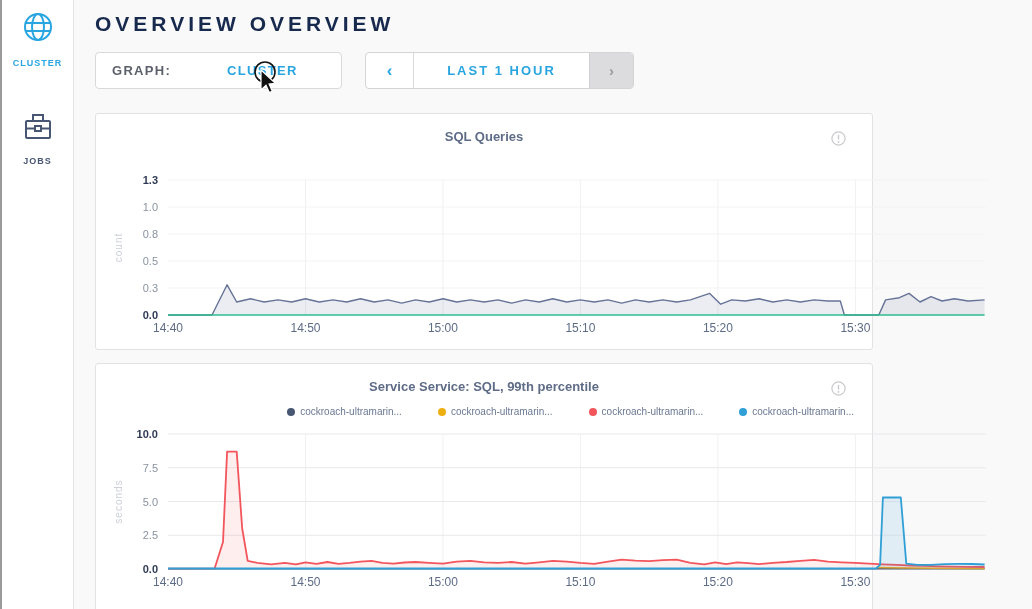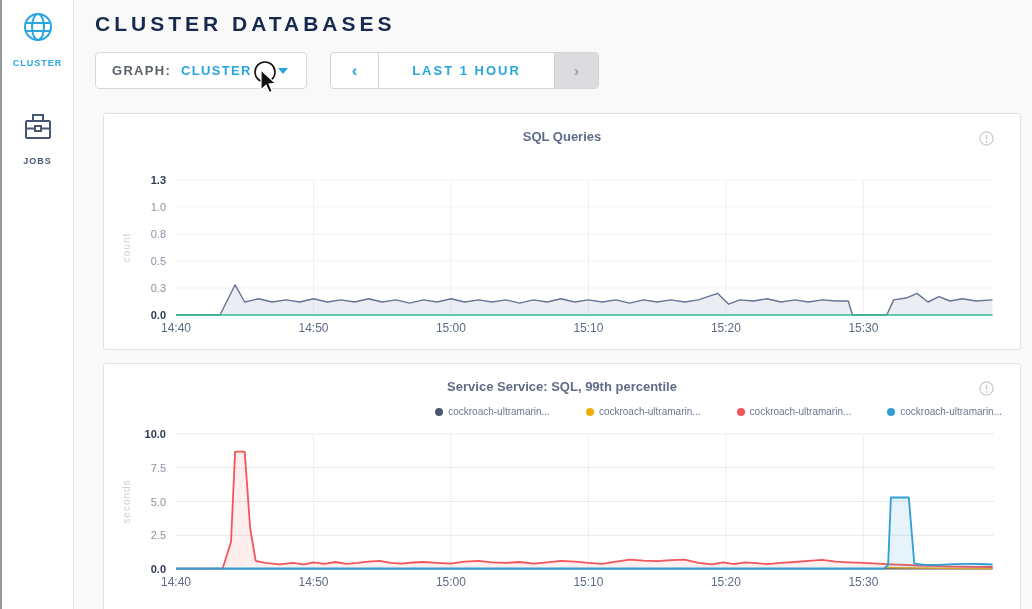--- a/index.html
+++ b/index.html
@@ -21,34 +21,34 @@
   .si-databases{padding-top:40px;}
   .si-jobs{padding-top:42px;}
   
   .main{position:absolute;left:74px;top:0;right:0;bottom:0;}
   .content{margin-left:21px;width:918px;}
   .page-title{margin:0;padding-top:12px;font-size:21px;font-weight:bold;letter-spacing:4px;color:#17294d;}
   
   .controls{display:flex;margin-top:16px;height:37px;}
   .dropdown{display:flex;align-items:center;background:#fff;border:1px solid #d9d9dc;border-radius:4px;
     padding:0 16px;font-size:13px;font-weight:bold;letter-spacing:1.3px;cursor:pointer;}
-  .dd-graph{width:212px;}
+  .dd-graph{width:247px;gap:46px;}
   .dd-dashboard{width:278px;margin-left:21px;}
   .dd-label{color:#5c616b;margin-right:10px;}
   .dd-value{color:#29a5e0;}
   .caret{width:0;height:0;border-left:5px solid transparent;border-right:5px solid transparent;
     border-top:6px solid #29a5e0;margin-left:12px;}
   .dd-graph .caret{margin-left:26px;}
   .timewin{display:flex;margin-left:23px;width:269px;border:1px solid #d4d4d7;border-radius:4px;background:#fff;overflow:hidden;}
   .tw-seg{display:flex;align-items:center;justify-content:center;}
   .tw-prev{width:48px;border-right:1px solid #d9d9dc;color:#29a5e0;font-size:17px;font-weight:bold;cursor:pointer;}
   .tw-label{flex:1;color:#29a5e0;font-size:13px;font-weight:bold;letter-spacing:2px;cursor:pointer;}
   .tw-next{width:44px;background:#dcdcde;border-left:1px solid #cfcfd2;color:#9b9ba0;font-size:15px;font-weight:bold;cursor:default;}
   
-  .card{position:relative;margin-left:8px;width:918px;background:#fff;border:1px solid #e2e2e5;border-radius:3px;}
+  .card{position:relative;margin-left:0;width:778px;background:#fff;border:1px solid #e2e2e5;border-radius:3px;}
   .card-1{margin-top:24px;height:237px;}
   .card-2{margin-top:13px;height:250px;}
   .chart-title{margin:0;padding-top:15px;text-align:center;font-size:13px;font-weight:bold;color:#5f6c87;}
   .info-icn{position:absolute;right:26px;top:17px;cursor:pointer;}
   .legend{position:absolute;right:18px;top:42px;display:flex;gap:36px;}
   .legend-item{display:flex;align-items:center;font-size:10px;color:#6b7892;cursor:pointer;}
   .legend-dot{width:8px;height:8px;border-radius:50%;margin-right:5px;}
   .chart-svg{position:absolute;left:0;}
   .card-1 .chart-svg{top:56px;}
   .card-2 .chart-svg{top:60px;}
@@ -82,21 +82,21 @@
           <line x1="4" y1="16.5" x2="13" y2="16.5"></line>
           <line x1="19" y1="16.5" x2="28" y2="16.5"></line>
         </svg>
       </span>
       <span class="side-label">JOBS</span>
     </div>
   </nav>
 
   <div class="main">
     <div class="content">
-      <h1 class="page-title">CLUSTER DATABASES</h1>
+      <h1 class="page-title">OVERVIEW OVERVIEW</h1>
 
       <div class="controls">
         <div class="dropdown dd-graph">
           <span class="dd-label">GRAPH:</span>
           <span class="dd-value">CLUSTER</span>
           <span class="caret"></span>
         </div>
         <div class="timewin">
           <div class="tw-seg tw-prev">‹</div>
           <div class="tw-seg tw-label">LAST 1 HOUR</div>

